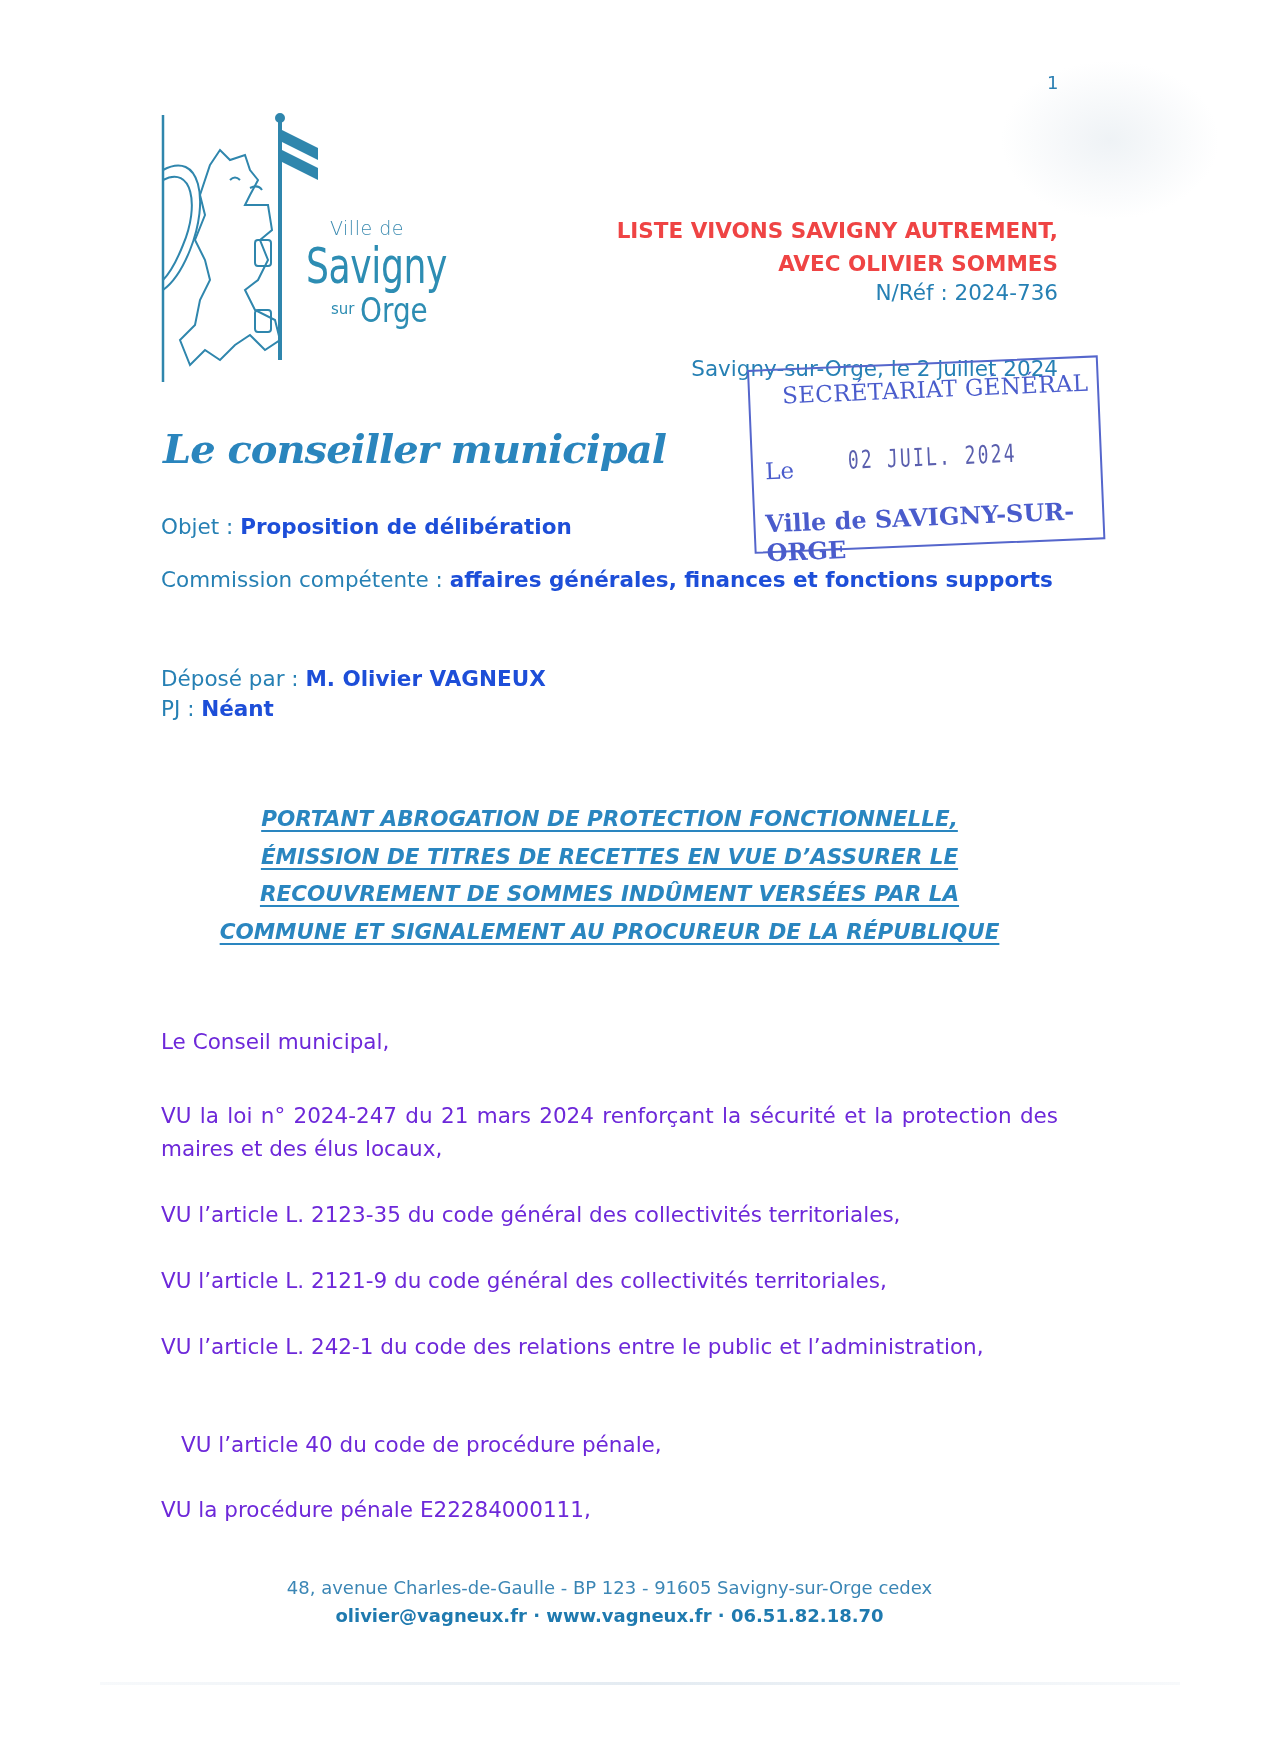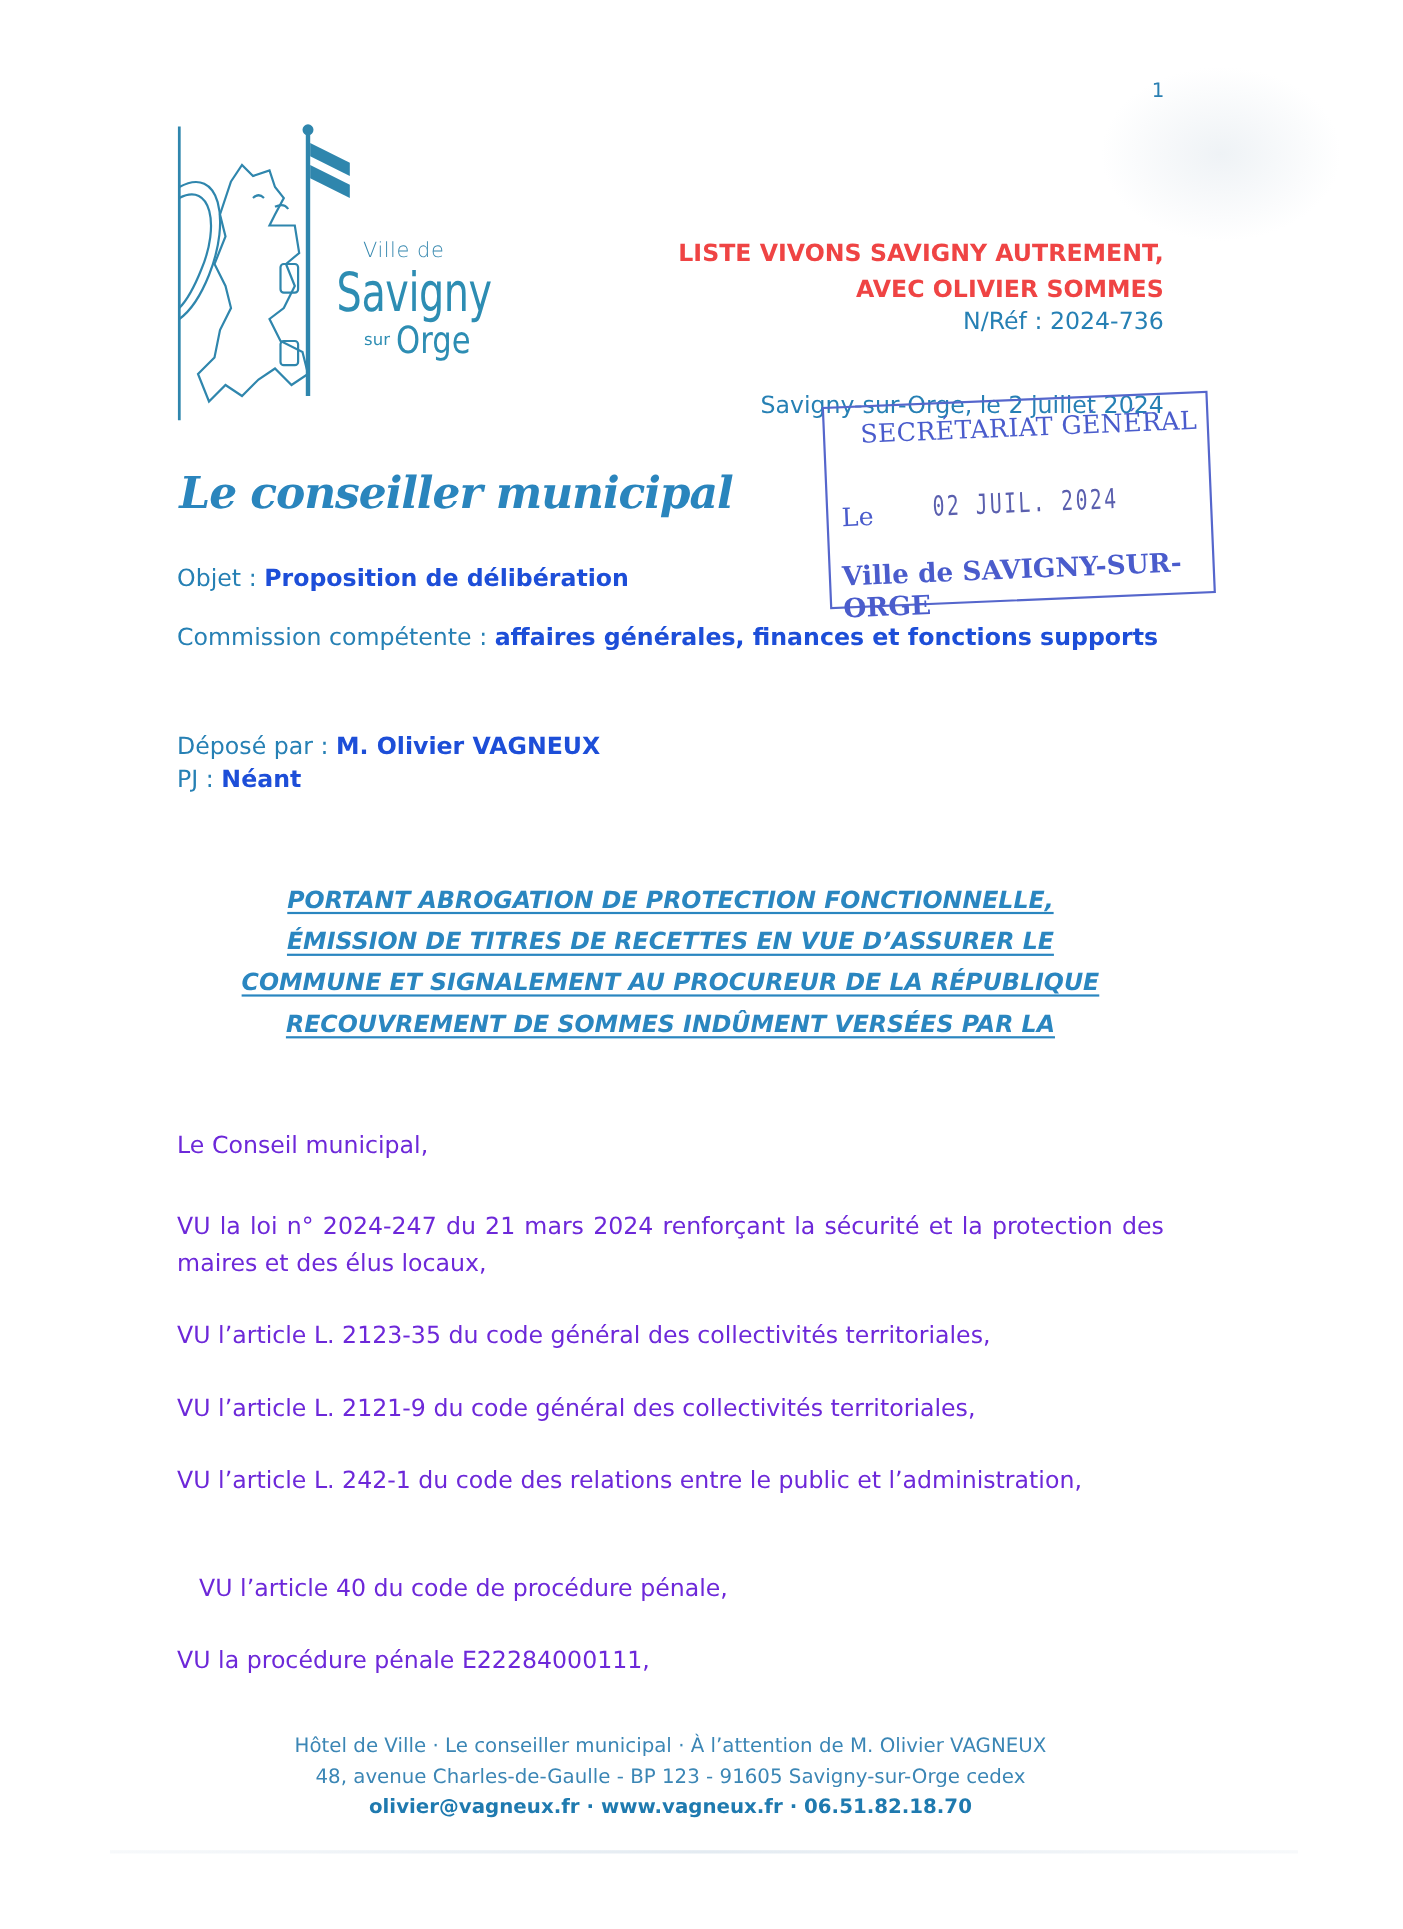--- a/index.html
+++ b/index.html
@@ -106,31 +106,30 @@
 <div class="abs meta" style="top:662px;">
   <span>Déposé par : </span><b>M. Olivier VAGNEUX</b>
 </div>
 <div class="abs meta" style="top:692px;">
   <span>PJ : </span><b>Néant</b>
 </div>
 
 <div class="abs proj-title">
   <span>PORTANT ABROGATION DE PROTECTION FONCTIONNELLE,</span>
   <span>ÉMISSION DE TITRES DE RECETTES EN VUE D’ASSURER LE</span>
+  <span>RECOUVREMENT DE SOMMES INDÛMENT VERSÉES PAR LA</span>
   <span>COMMUNE ET SIGNALEMENT AU PROCUREUR DE LA RÉPUBLIQUE</span>
-  <span>RECOUVREMENT DE SOMMES INDÛMENT VERSÉES PAR LA</span>
 </div>
 
 <div class="abs body-para" style="top:1025px;">Le Conseil municipal,</div>
 <div class="abs body-para" style="top:1099px;">VU la loi n° 2024-247 du 21 mars 2024 renforçant la sécurité et la protection des maires et des élus locaux,</div>
 <div class="abs body-para" style="top:1198px;">VU l’article L. 2123-35 du code général des collectivités territoriales,</div>
 <div class="abs body-para" style="top:1264px;">VU l’article L. 2121-9 du code général des collectivités territoriales,</div>
 <div class="abs body-para" style="top:1330px;">VU l’article L. 242-1 du code des relations entre le public et l’administration,</div>
 <div class="abs body-para" style="top:1428px;margin-left:20px;">VU l’article 40 du code de procédure pénale,</div>
 <div class="abs body-para" style="top:1493px;">VU la procédure pénale E22284000111,</div>
 
 <div class="abs footer">
-  <div>Hôtel de Ville · Le conseiller municipal · À l’attention de M. Olivier VAGNEUX</div>
   <div>48, avenue Charles-de-Gaulle - BP 123 - 91605 Savigny-sur-Orge cedex</div>
   <div class="contact">
     <span>olivier@vagneux.fr</span><span> · </span><span>www.vagneux.fr</span><span> · </span><span>06.51.82.18.70</span>
   </div>
 </div>
 
 </body></html>

